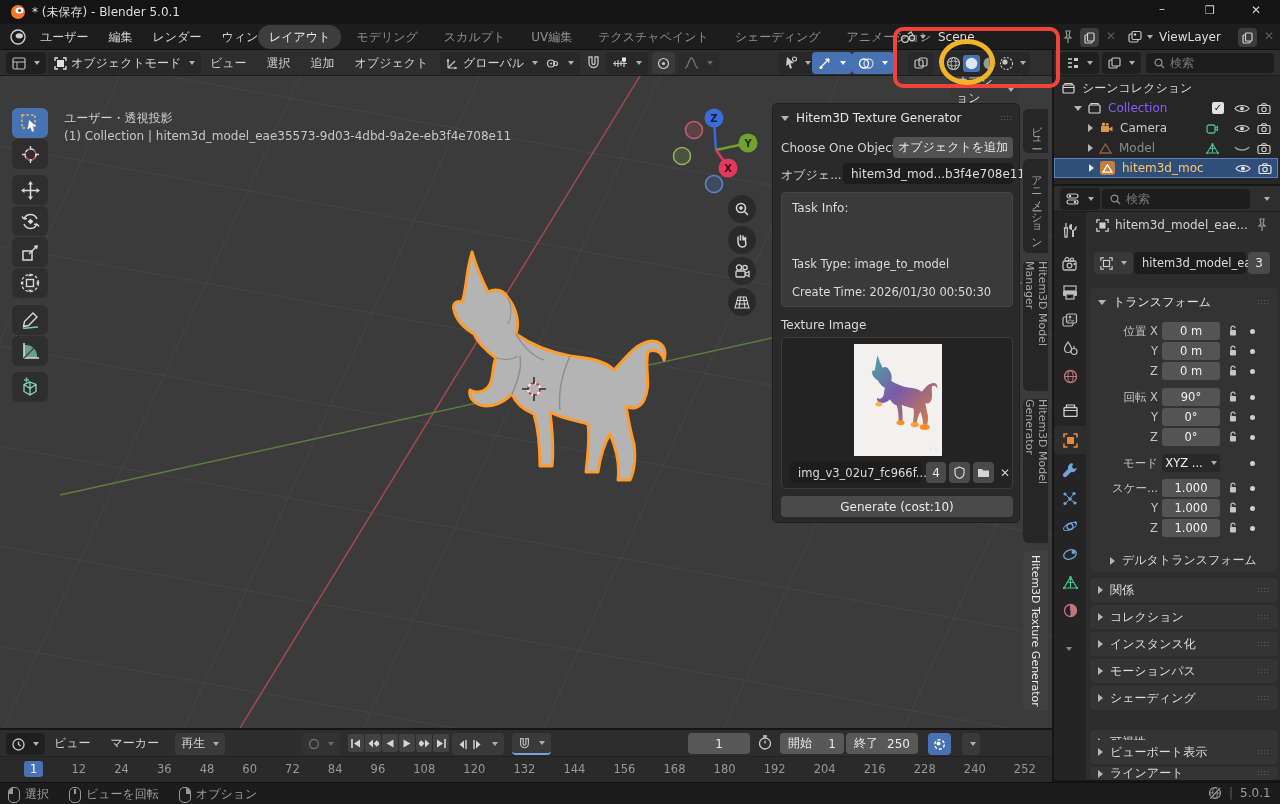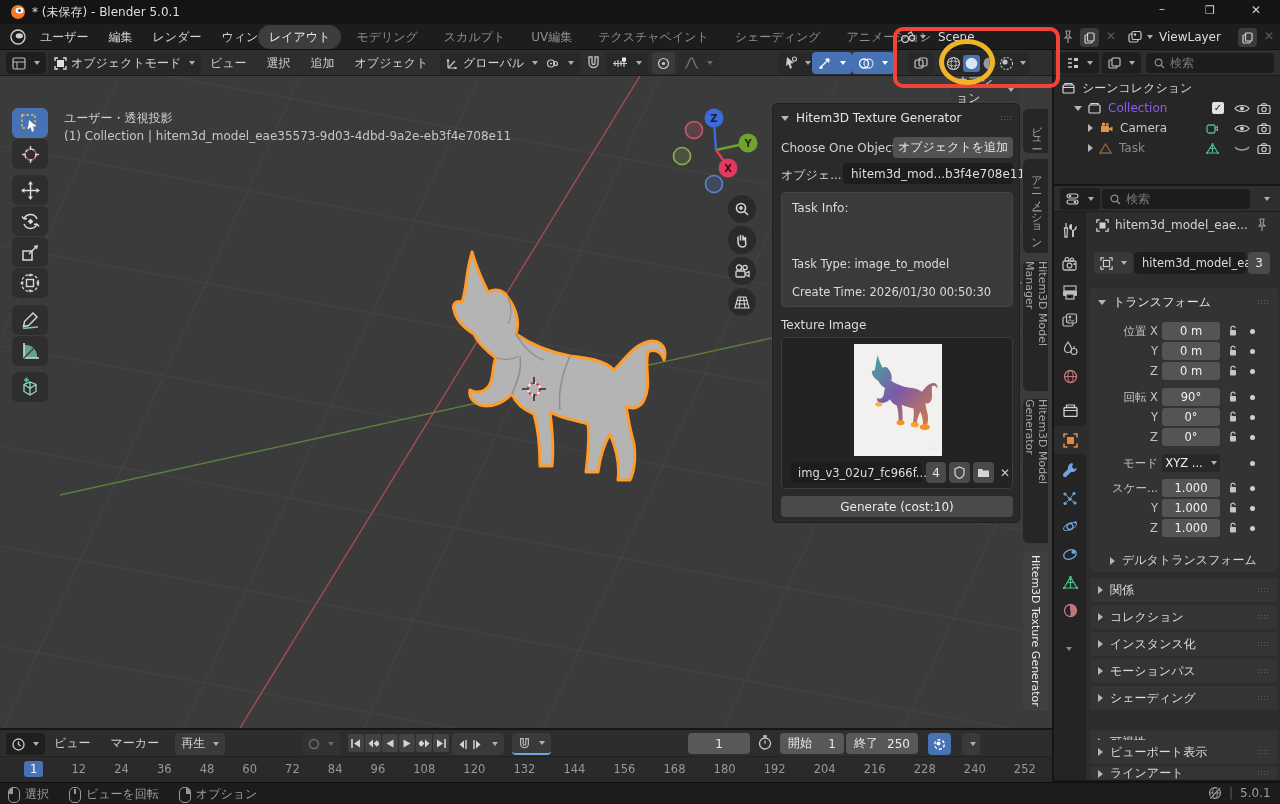--- a/index.html
+++ b/index.html
@@ -540,34 +540,52 @@
           <rect x="1" y="2.5" width="12" height="8" rx="1.5" fill="none" stroke="#cfcfcf" stroke-width="1.2"></rect>
           <path d="M4 2.5 L5.5 0.8 h3 L10 2.5" fill="none" stroke="#cfcfcf" stroke-width="1.1"></path>
           <circle cx="7" cy="6.5" r="2.2" fill="none" stroke="#cfcfcf" stroke-width="1.1"></circle>
         </svg>
     </div>
     <div class="outrow" style="top:88px;left:0;padding-left:34px;box-sizing:border-box;">
       <span class="tri-r"></span>
       <svg style="margin-left:6px;opacity:.55;" width="13" height="11" viewBox="0 0 13 11">
           <path d="M6.5 1 L12 10 H1 Z" fill="none" stroke="#d9974e" stroke-width="1.4"></path>
         </svg>
-      <span style="margin-left:7px;color:#8b8b8b;">Task</span>
+      <span style="margin-left:7px;color:#8b8b8b;">Model</span>
       <svg style="position:absolute;left:152px;" width="13" height="11" viewBox="0 0 13 11">
           <path d="M6.5 1 L12 10 H1 Z M6.5 1 L6.5 10 M3.7 5.5 h5.6" fill="none" stroke="#53b98c" stroke-width="1.1"></path>
           <circle cx="6.5" cy="1" r="1" fill="#53b98c"></circle>
           <circle cx="1" cy="10" r="1" fill="#53b98c"></circle>
           <circle cx="12" cy="10" r="1" fill="#53b98c"></circle>
         </svg>
       <svg style="position:absolute;left:180px;" width="16" height="11" viewBox="0 0 16 11">
           <path d="M1 4 C4 8 12 8 15 4" fill="none" stroke="#9a9a9a" stroke-width="1.3"></path>
         </svg>
       <svg style="position:absolute;left:203px;" width="14" height="11" viewBox="0 0 14 11">
           <rect x="1" y="2.5" width="12" height="8" rx="1.5" fill="none" stroke="#cfcfcf" stroke-width="1.2"></rect>
           <path d="M4 2.5 L5.5 0.8 h3 L10 2.5" fill="none" stroke="#cfcfcf" stroke-width="1.1"></path>
           <circle cx="7" cy="6.5" r="2.2" fill="none" stroke="#cfcfcf" stroke-width="1.1"></circle>
+        </svg>
+    </div>
+    <div class="outrow" style="top:108px;left:0;padding-left:34px;box-sizing:border-box;background:#2f4f79;border:1px solid #5a82b8;">
+      <span class="tri-r" style="border-left-color:#e2e2e2;"></span>
+      <span style="margin-left:6px;width:15px;height:14px;background:#c77e3c;border-radius:3px;display:inline-flex;align-items:center;justify-content:center;">
+        <svg width="11" height="9" viewBox="0 0 13 11">
+            <path d="M6.5 1 L12 10 H1 Z" fill="none" stroke="#fff" stroke-width="1.6"></path>
+          </svg>
+      </span>
+      <span style="margin-left:7px;color:#ffc46b;">hitem3d_moc</span>
+      <svg style="position:absolute;left:180px;" width="16" height="11" viewBox="0 0 16 11">
+          <path d="M1 5.5 C4 1.5 12 1.5 15 5.5 C12 9.5 4 9.5 1 5.5 Z" fill="none" stroke="#e8e8e8" stroke-width="1.2"></path>
+          <circle cx="8" cy="5.5" r="2" fill="#e8e8e8"></circle>
+        </svg>
+      <svg style="position:absolute;left:203px;" width="14" height="11" viewBox="0 0 14 11">
+          <rect x="1" y="2.5" width="12" height="8" rx="1.5" fill="none" stroke="#e8e8e8" stroke-width="1.2"></rect>
+          <path d="M4 2.5 L5.5 0.8 h3 L10 2.5" fill="none" stroke="#e8e8e8" stroke-width="1.1"></path>
+          <circle cx="7" cy="6.5" r="2.2" fill="none" stroke="#e8e8e8" stroke-width="1.1"></circle>
         </svg>
     </div>
   </div>
 
   <div class="abs" style="left:1054px;top:186px;width:226px;height:594px;background:#2d2d2d;">
 
     <div class="abs" style="left:0;top:0;width:226px;height:26px;background:#2e2e2e;border-bottom:1px solid #1c1c1c;box-sizing:border-box;">
       <span class="chip" style="position:absolute;left:6px;top:2px;background:#1f1f1f;">
         <svg width="14" height="12" viewBox="0 0 14 12">
             <rect x="1" y="1" width="11" height="4" rx="2" fill="none" stroke="#c9c9c9" stroke-width="1.2"></rect>

